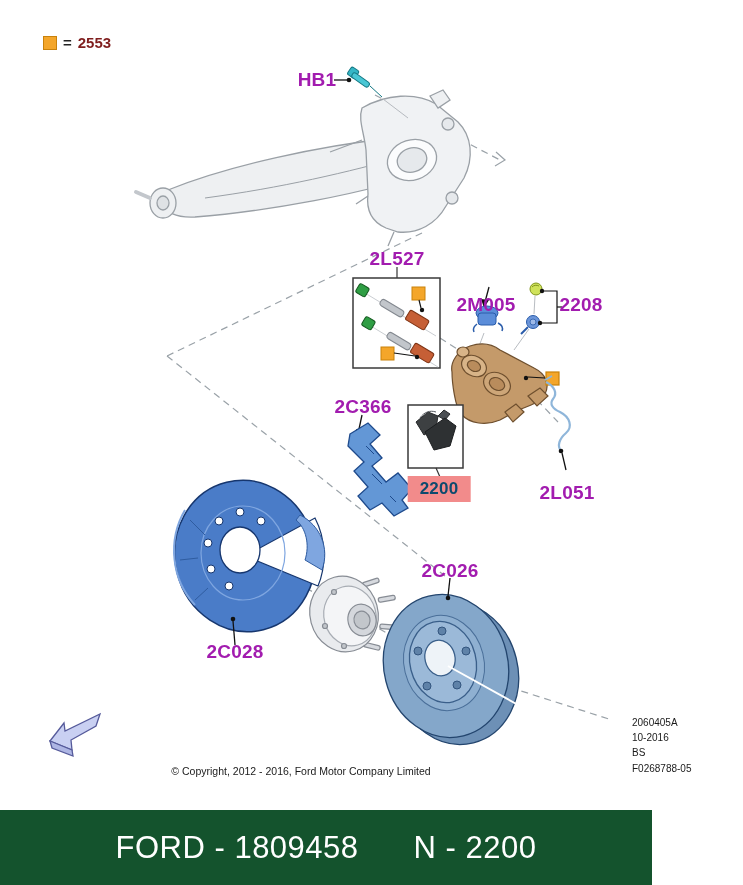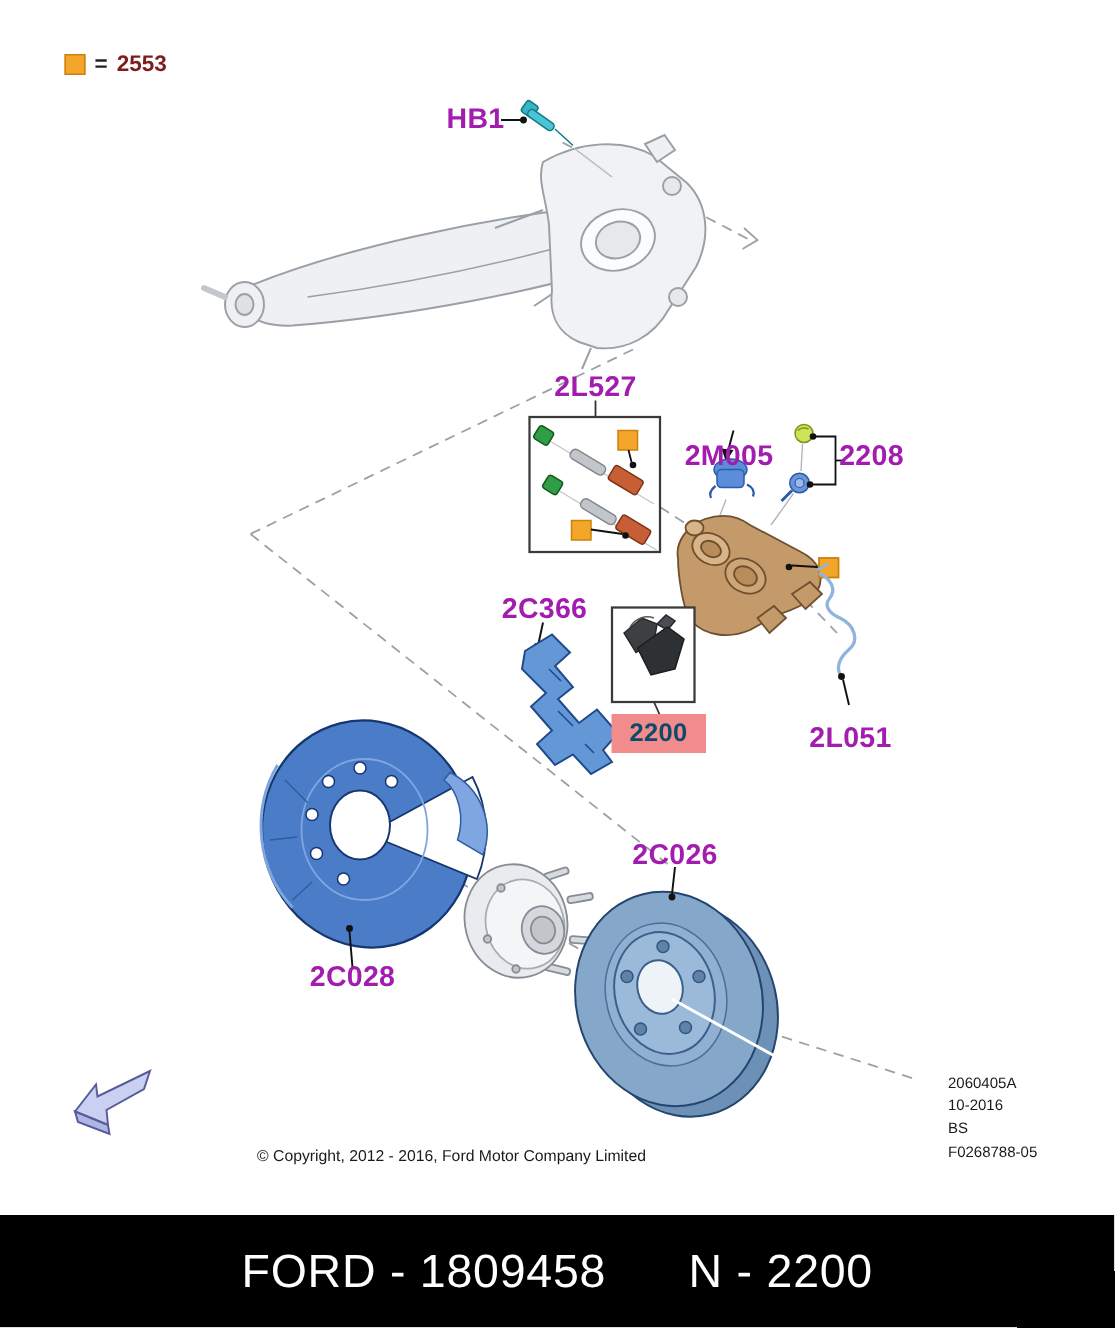--- a/index.html
+++ b/index.html
@@ -29,21 +29,21 @@
   .copyright{
     position:absolute;left:0;top:765px;width:602px;text-align:center;
     color:#1a1a1a;font-size:10.5px;
   }
   .doc-info{
     position:absolute;left:632px;top:715px;width:92px;text-align:left;
     color:#1a1a1a;font-size:10px;line-height:15.2px;
   }
   .doc-info div{white-space:nowrap;}
   .footer-bar{
-    position:absolute;left:0;top:810px;width:743px;height:75px;background:#000000;
+    position:absolute;left:0;top:810px;width:652px;height:75px;background:#14532d;
     display:flex;align-items:center;justify-content:center;gap:55px;
     color:#ffffff;font-size:31px;letter-spacing:.5px;
   }
 </style>
 </head>
 <body>
 
 <div class="page">
 
   <svg class="diagram-svg" width="743" height="810" viewBox="0 0 743 810">

